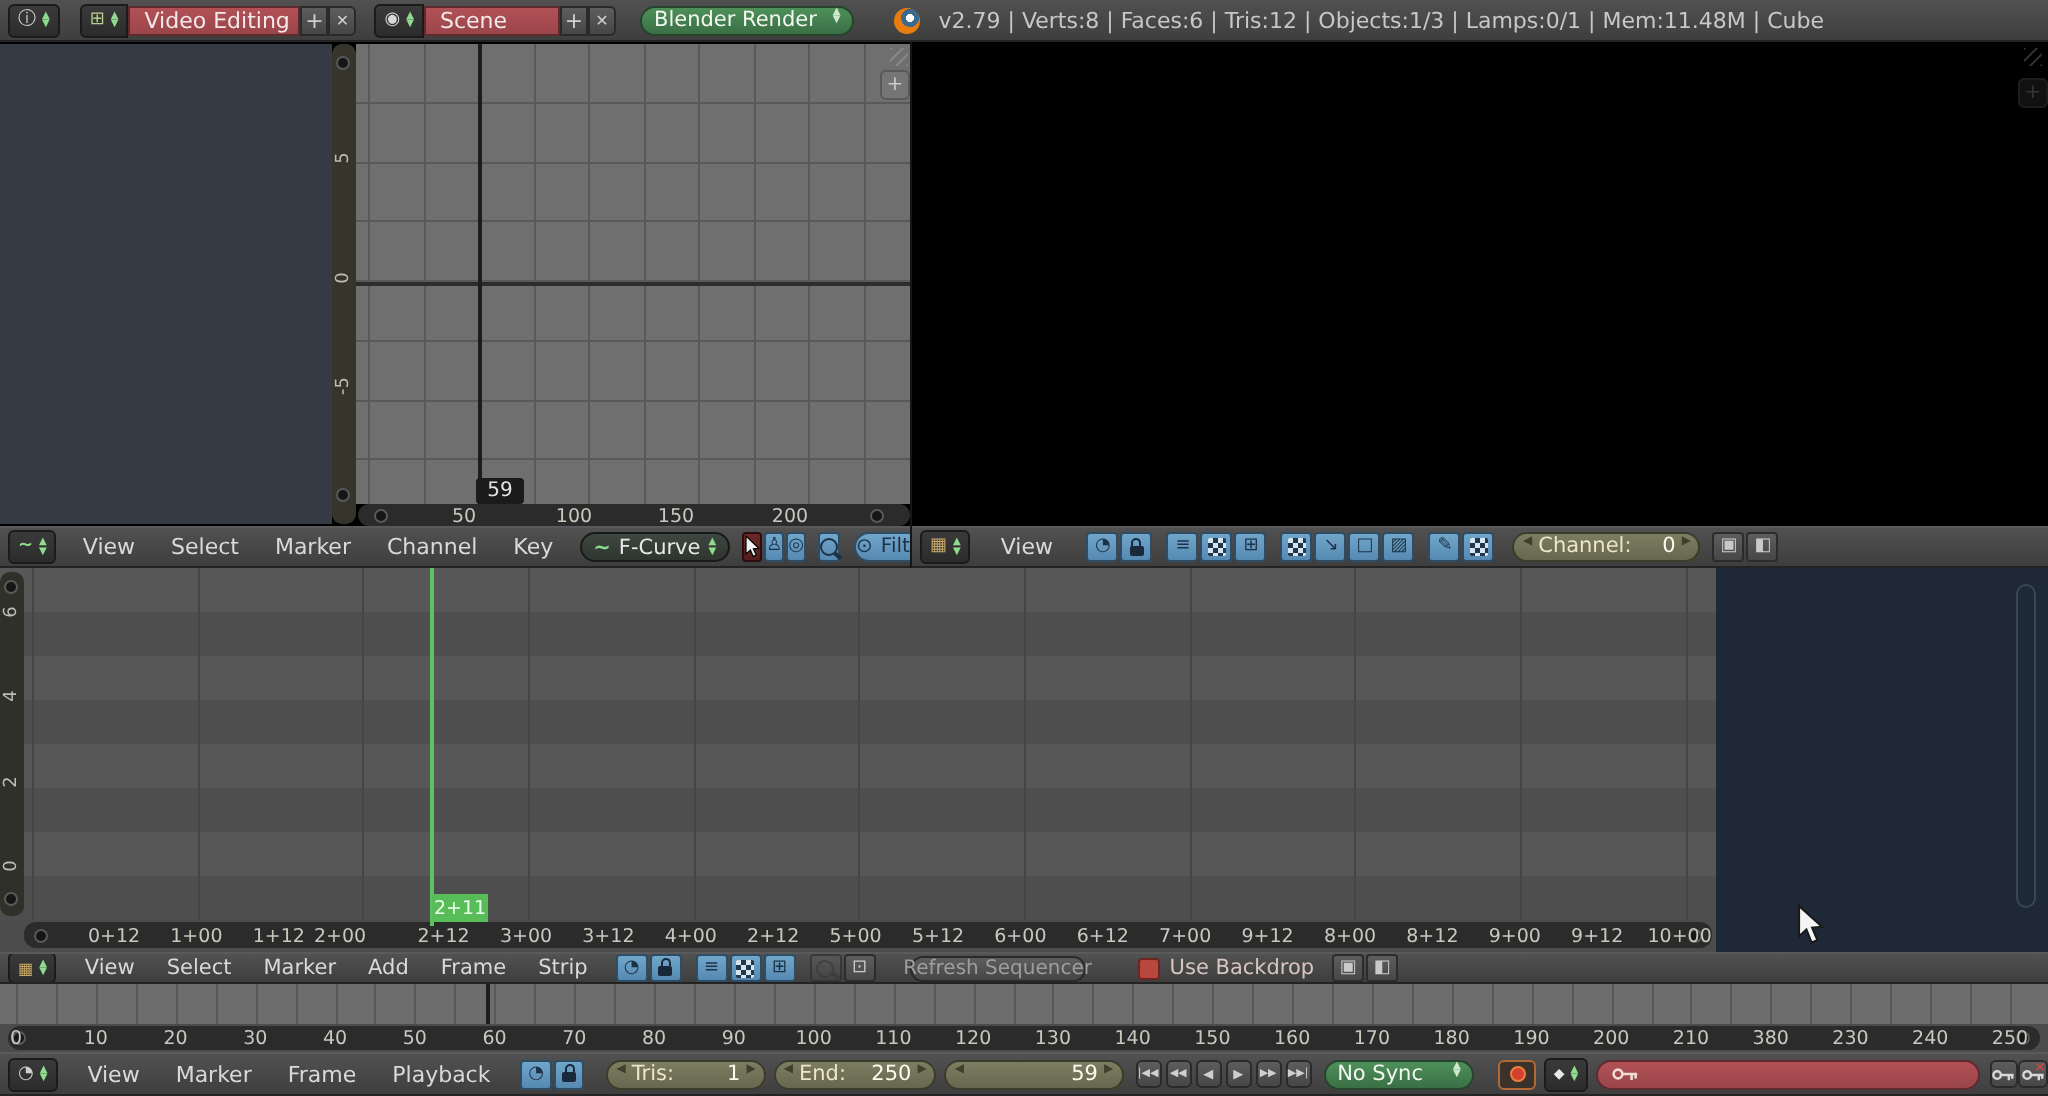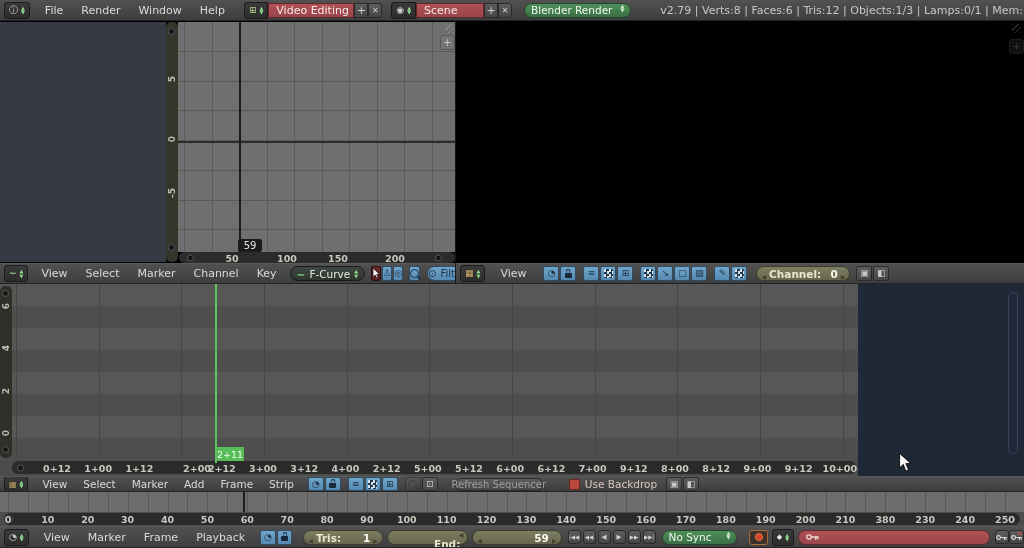--- a/index.html
+++ b/index.html
@@ -29,41 +29,41 @@
         background-size:5px 5px;border-radius:1px;}
   .icon-mag{width:7px;height:7px;border:1.6px solid #1b3145;border-radius:50%;position:relative;}
   .ibtn.grey .icon-mag{border-color:#3a3a3a;}
   .icon-mag::after{content:"";position:absolute;width:4px;height:1.8px;background:#1b3145;
         right:-3.4px;bottom:-1.4px;transform:rotate(40deg);}
   .ibtn.grey .icon-mag::after{background:#3a3a3a;}
   .icon-lock{width:7px;height:5px;background:#17293a;border-radius:1px;position:relative;margin-top:3px;}
   .icon-lock::before{content:"";position:absolute;width:3px;height:3px;border:1.4px solid #17293a;
         border-bottom:none;border-radius:3px 3px 0 0;left:50%;top:-4px;transform:translateX(-50%);}
   
-  .pill{display:inline-flex;align-items:flex-end;background:linear-gradient(#7d7d62,#67674e);
+  .pill{display:inline-flex;align-items:flex-start;background:linear-gradient(#7d7d62,#67674e);
         border:1px solid #3c3c2a;border-radius:9px;height:15px;box-sizing:border-box;
-        color:#eae6ca;padding:0 4px;font-size:10.5px;font-weight:bold;}
+        color:#eae6ca;padding:0 4px;font-size:10.5px;}
   .pill .arr{font-size:6px;color:#3f3f2c;}
   .pill .lab{flex:1;padding:0 3px;}
   .pill .val{padding:0 3px;color:#fbfbee;}
   .ddgreen{display:inline-flex;background:linear-gradient(#4e9059,#3a6f45);
         border:1px solid #24452b;border-radius:9px;height:15px;box-sizing:border-box;
         color:#f2f7f0;padding:0 6px;font-size:10.5px;}
   .dddark{display:inline-flex;align-items:center;gap:4px;background:linear-gradient(#3d473f,#2e352f);
         border:1px solid #191919;border-radius:9px;height:15px;box-sizing:border-box;
         color:#e8e8e8;padding:0 6px;font-size:10.5px;}
   .btn{display:inline-flex;align-items:center;justify-content:center;background:linear-gradient(#5d5d5d,#464646);
         border:1px solid #2a2a2a;border-radius:3px;color:#cfcfcf;box-sizing:border-box;}
   .redfield{display:inline-flex;align-items:center;background:linear-gradient(#b25156,#99454a);
         border:1px solid #5e2a2d;color:#f4e9e9;height:15px;box-sizing:border-box;padding:0 7px;}
   
   .strip{position:absolute;background:#2b2b2b;border-radius:6px;}
   .dot{position:absolute;width:7px;height:7px;border-radius:50%;background:#161616;border:1px solid #595959;
        top:50%;transform:translateY(-50%);box-sizing:border-box;}
-  .tick{position:absolute;transform:translateX(-50%);top:1px;font-size:9.5px;color:#c8c8bf;font-weight:bold;}
+  .tick{position:absolute;transform:translateX(-50%);top:1px;font-size:9.5px;color:#c8c8bf;}
   .tick.v{writing-mode:vertical-rl;transform:translate(0,-50%) rotate(180deg);left:1px;top:auto;color:#bdbdb3;font-size:9px;}
   .gridline{position:absolute;}
   .vscroll{position:absolute;background:#35352c;border-radius:5px;}
   .grip{position:absolute;width:9px;height:9px;opacity:.55;
         background:repeating-linear-gradient(135deg,#9a9a9a 0 1px,transparent 1px 4px);}
   .plusbtn{position:absolute;width:13px;height:13px;border-radius:3px;background:#777;color:#ddd;
         border:1px solid #555;display:flex;align-items:center;justify-content:center;font-size:10px;line-height:10px;opacity:.85;}
   .checkbox{width:11px;height:11px;border-radius:2px;background:#b8473e;border:1px solid #6e251f;box-sizing:border-box;}
   .rec{width:19px;height:15px;border-radius:3px;background:#3c322c;border:1px solid #b06a36;
        display:inline-flex;align-items:center;justify-content:center;box-sizing:border-box;}
@@ -74,26 +74,20 @@
 <body>
 
 <div class="hdr" style="left:0;top:0;width:1024px;height:21px;border-top:none;">
   <span class="etype">
     <span class="g" style="color:#cfcfcf;">ⓘ</span>
     <span class="uds">
         <span>▲</span>
         <span>▼</span>
       </span>
   </span>
-  <span style="display:inline-flex;margin-left:6px;">
-      <span class="menu">File</span>
-      <span class="menu">Render</span>
-      <span class="menu">Window</span>
-      <span class="menu">Help</span>
-    </span>
 
   <span style="display:inline-flex;margin-left:10px;align-items:center;">
     <span class="etype" style="margin-left:0;border-radius:3px 0 0 3px;">
       <span class="g" style="color:#b8cf8e;">⊞</span>
       <span class="uds">
           <span>▲</span>
           <span>▼</span>
         </span>
     </span>
     <span class="redfield" style="width:86px;">Video Editing</span>
@@ -311,21 +305,21 @@
   <div class="abs" style="left:0;top:176px;width:1024px;height:16px;background:#4c4c4c;">
     <div class="abs" style="left:858px;top:0;width:166px;height:16px;background:#1e2836;"></div>
     <div class="strip" style="left:12px;top:1px;width:844px;height:13px;">
       <span class="dot" style="left:5px;"></span>
       <span class="dot" style="left:832px;"></span>
     </div>
     <div class="abs" style="left:0;top:2px;width:1024px;height:13px;">
         <span class="tick" style="left: 57px;">0+12</span>
         <span class="tick" style="left: 98.2px;">1+00</span>
         <span class="tick" style="left: 139.4px;">1+12</span>
-        <span class="tick" style="left: 197px;">2+00</span>
+        <span class="tick" style="left: 170px;">2+00</span>
         <span class="tick" style="left: 221.8px;">2+12</span>
         <span class="tick" style="left: 263px;">3+00</span>
         <span class="tick" style="left: 304.2px;">3+12</span>
         <span class="tick" style="left: 345.4px;">4+00</span>
         <span class="tick" style="left: 386.6px;">2+12</span>
         <span class="tick" style="left: 427.8px;">5+00</span>
         <span class="tick" style="left: 469px;">5+12</span>
         <span class="tick" style="left: 510.2px;">6+00</span>
         <span class="tick" style="left: 551.4px;">6+12</span>
         <span class="tick" style="left: 592.6px;">7+00</span>
@@ -516,21 +510,21 @@
     <span class="ibtn">
         <span class="icon-lock"></span>
       </span>
 
     <span class="pill" style="margin-left:10px;width:82px;">
       <span class="arr">◀</span>
       <span class="lab">Tris:</span>
       <span class="val">1</span>
       <span class="arr">▶</span>
     </span>
-    <span class="pill" style="margin-left:4px;width:84px;flex-direction:column;">
+    <span class="pill" style="margin-left:4px;width:84px;">
       <span class="arr">◀</span>
       <span class="lab">End:</span>
       <span class="val">250</span>
       <span class="arr">▶</span>
     </span>
     <span class="pill" style="margin-left:4px;width:92px;">
       <span class="arr">◀</span>
       <span class="lab"></span>
       <span class="val">59</span>
       <span class="arr">▶</span>

